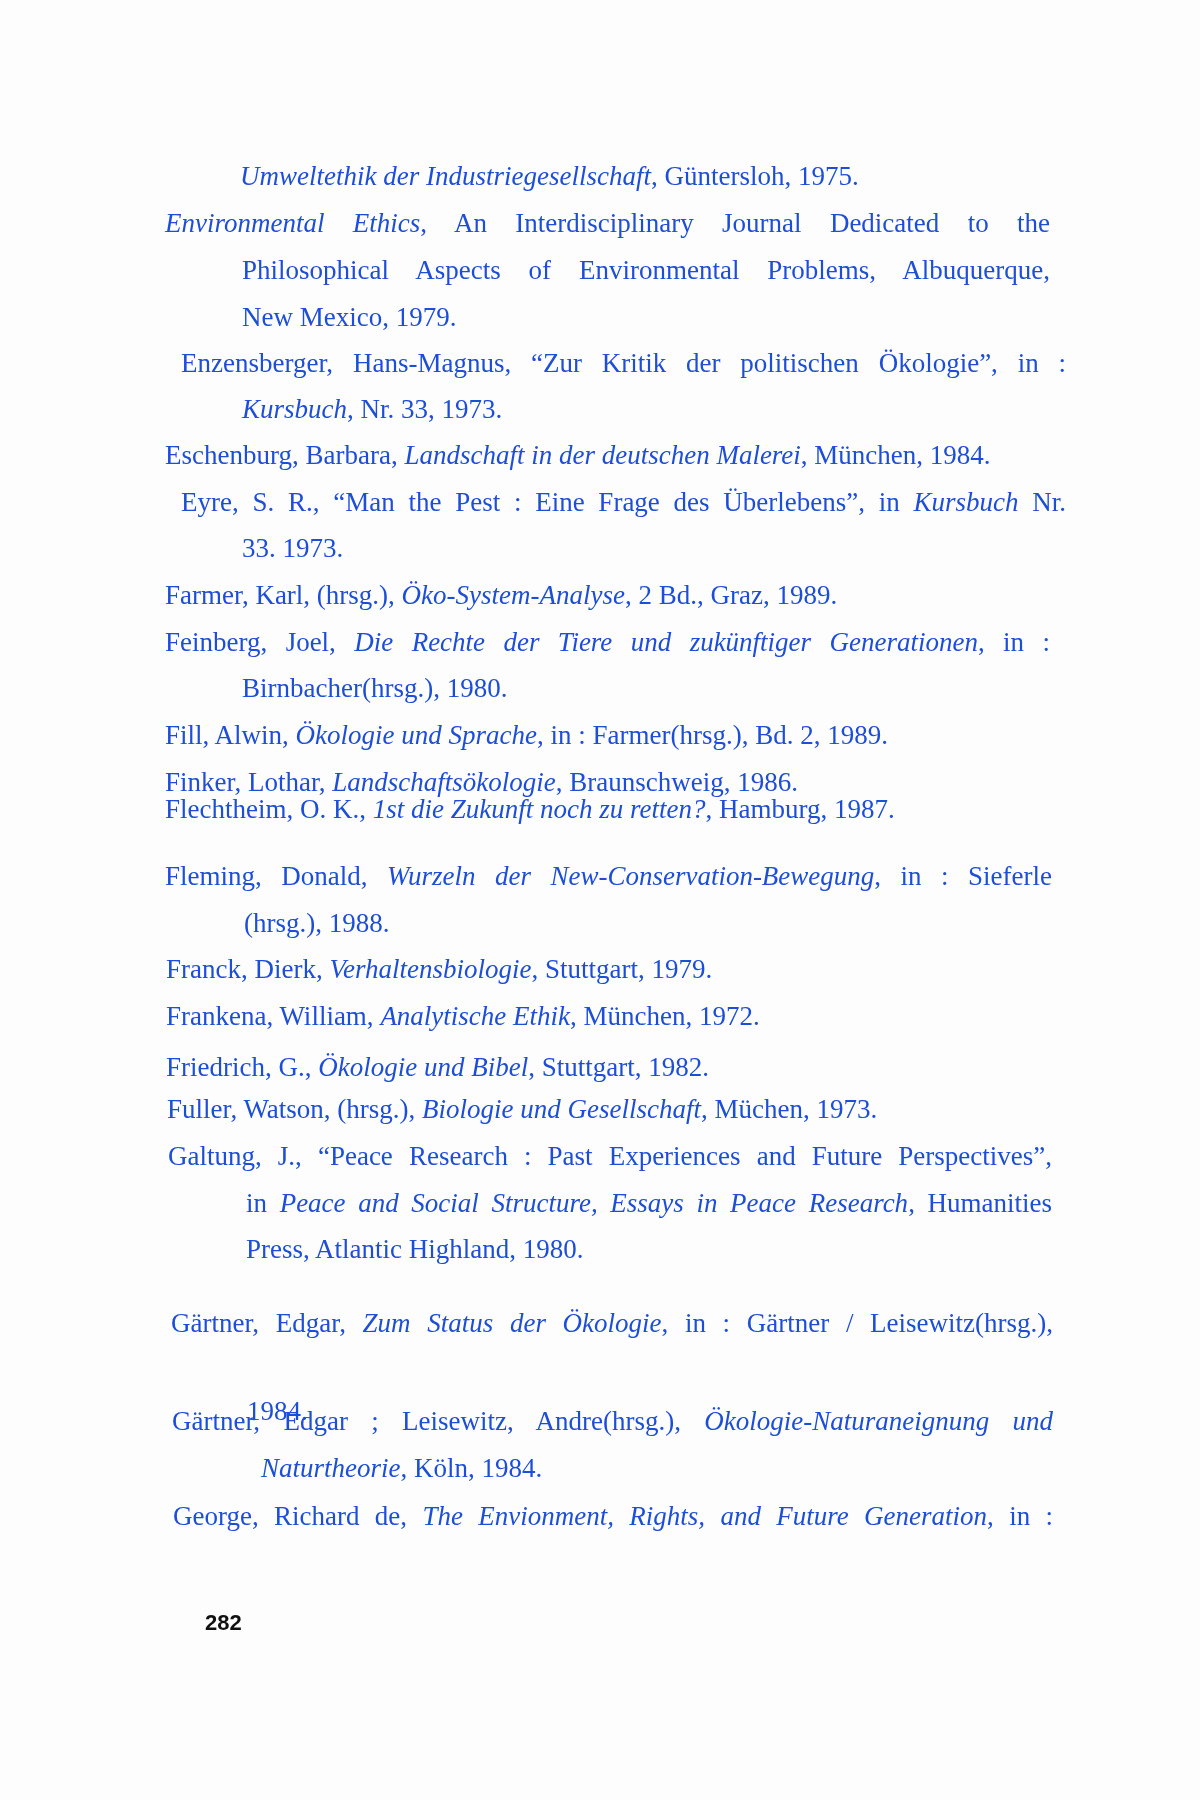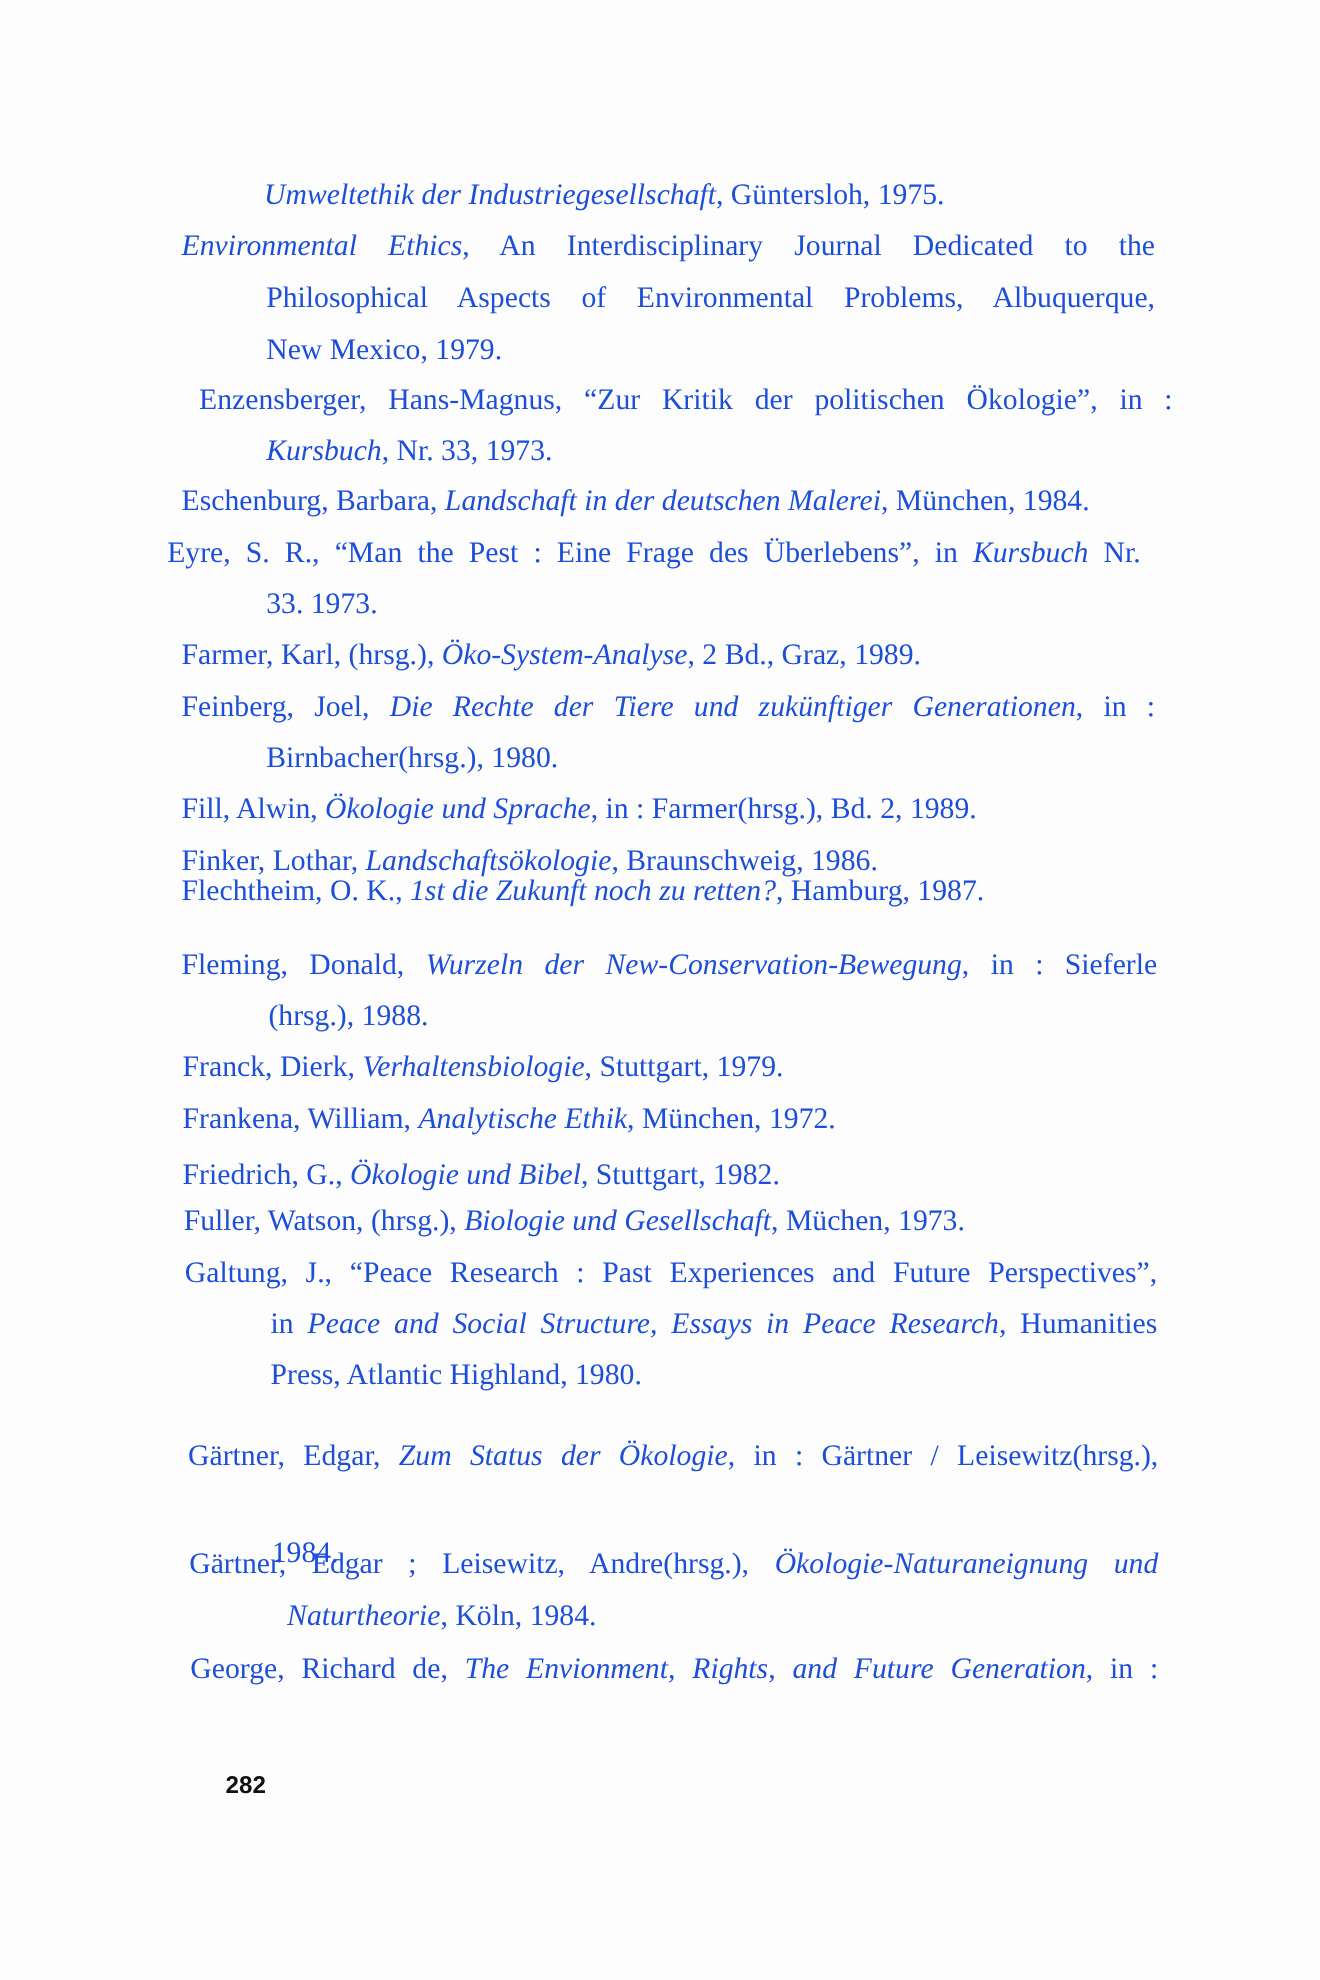--- a/index.html
+++ b/index.html
@@ -36,21 +36,21 @@
 
 <div id="page">
   <div id="lines">
       <div class="bib-line" style="left: 240px; top: 159px;"><span class="it">Umweltethik der Industriegesellschaft</span><span>, Güntersloh, 1975.</span></div>
       <div class="bib-line justify" style="left: 165px; top: 206px; width: 885px;"><span class="it">Environmental Ethics</span><span>, An Interdisciplinary Journal Dedicated to the</span></div>
       <div class="bib-line justify" style="left: 242px; top: 253px; width: 808px;"><span>Philosophical Aspects of Environmental Problems, Albuquerque,</span></div>
       <div class="bib-line" style="left: 242px; top: 300px;"><span>New Mexico, 1979.</span></div>
       <div class="bib-line justify" style="left: 165px; top: 346px; width: 885px; margin-left: 16px;"><span>Enzensberger, Hans-Magnus, “Zur Kritik der politischen Ökologie”, in :</span></div>
       <div class="bib-line" style="left: 242px; top: 392px;"><span class="it">Kursbuch</span><span>, Nr. 33, 1973.</span></div>
       <div class="bib-line" style="left: 165px; top: 438px;"><span>Eschenburg, Barbara, </span><span class="it">Landschaft in der deutschen Malerei</span><span>, München, 1984.</span></div>
-      <div class="bib-line justify" style="left: 152px; top: 485px; width: 885px;"><span>Eyre, S. R., “Man the Pest : Eine Frage des Überlebens”, in </span><span class="it">Kursbuch</span><span> Nr.</span></div>
+      <div class="bib-line justify" style="left: 181px; top: 485px; width: 885px;"><span>Eyre, S. R., “Man the Pest : Eine Frage des Überlebens”, in </span><span class="it">Kursbuch</span><span> Nr.</span></div>
       <div class="bib-line" style="left: 242px; top: 531px;"><span>33. 1973.</span></div>
       <div class="bib-line" style="left: 165px; top: 578px;"><span>Farmer, Karl, (hrsg.), </span><span class="it">Öko-System-Analyse</span><span>, 2 Bd., Graz, 1989.</span></div>
       <div class="bib-line justify" style="left: 165px; top: 625px; width: 885px;"><span>Feinberg, Joel, </span><span class="it">Die Rechte der Tiere und zukünftiger Generationen</span><span>, in :</span></div>
       <div class="bib-line" style="left: 242px; top: 671px; text-align: right;"><span>Birnbacher(hrsg.), 1980.</span></div>
       <div class="bib-line" style="left: 165px; top: 718px;"><span>Fill, Alwin, </span><span class="it">Ökologie und Sprache</span><span>, in : Farmer(hrsg.), Bd. 2, 1989.</span></div>
       <div class="bib-line" style="left: 165px; top: 765px;"><span>Finker, Lothar, </span><span class="it">Landschaftsökologie</span><span>, Braunschweig, 1986.</span></div>
       <div class="bib-line" style="left: 165px; top: 792px;"><span>Flechtheim, O. K., </span><span class="it">1st die Zukunft noch zu retten?</span><span>, Hamburg, 1987.</span></div>
       <div class="bib-line justify" style="left: 165px; top: 859px; width: 887px;"><span>Fleming, Donald, </span><span class="it">Wurzeln der New-Conservation-Bewegung</span><span>, in : Sieferle</span></div>
       <div class="bib-line" style="left: 244px; top: 906px;"><span>(hrsg.), 1988.</span></div>
       <div class="bib-line" style="left: 166px; top: 952px;"><span>Franck, Dierk, </span><span class="it">Verhaltensbiologie</span><span>, Stuttgart, 1979.</span></div>

